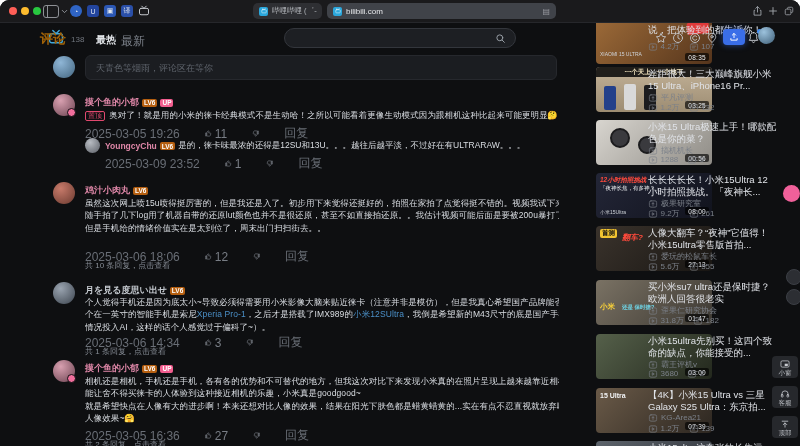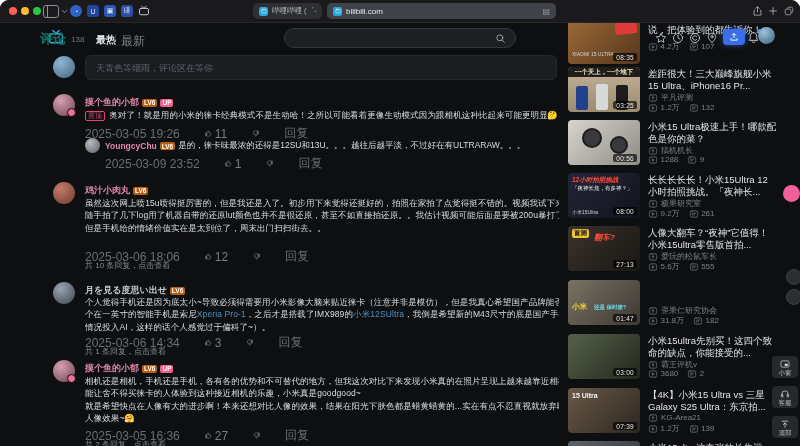--- a/index.html
+++ b/index.html
@@ -20,21 +20,21 @@
   .barbtn{position:absolute;top:5px;color:#a0a4aa;}
   
   .page{position:absolute;top:22px;left:0;width:800px;height:424px;background:#0e0f11;border-top:1px solid #26272b;box-sizing:border-box;overflow:hidden;}
   
   .search{position:absolute;left:284px;top:5px;width:232px;height:20px;background:#1d1f23;border:1px solid #33363c;border-radius:10px;box-sizing:border-box;}
   .hico{position:absolute;color:#c3c7cd;}
   .upload-btn{position:absolute;left:723px;top:6px;width:22px;height:16px;background:#3a6ee8;border-radius:4px;display:flex;align-items:center;justify-content:center;color:#fff;box-shadow:0 0 6px rgba(58,110,232,.6);}
   .hdr-avatar{position:absolute;left:758px;top:4px;width:17px;height:17px;border-radius:50%;background:radial-gradient(circle at 35% 30%,#9cc2dd,#3e5e76);}
   .bell-dot{position:absolute;right:-2px;top:-2px;width:5px;height:5px;border-radius:50%;background:#3f8cf2;}
   
-  .cmt-title{position:absolute;left:40px;top:7px;font-size:13px;font-weight:bold;color:#0f766e;}
+  .cmt-title{position:absolute;left:40px;top:7px;font-size:13px;font-weight:bold;color:#a16207;}
   .cmt-count{position:absolute;left:71px;top:12px;font-size:8px;color:#70757d;}
   .tabhot{position:absolute;left:96px;top:10px;font-size:10px;color:#e2e5e9;font-weight:bold;}
   .tabdiv{position:absolute;left:114px;top:10px;font-size:9px;color:#45494f;}
   .tabnew{position:absolute;left:121px;top:10px;font-size:12px;color:#7c818a;}
   .cav{position:absolute;left:53px;width:22px;height:22px;border-radius:50%;}
   .fan-dot{position:absolute;right:-1px;bottom:-1px;width:7px;height:7px;border-radius:50%;background:#f06e9c;border:1px solid #0e0f11;}
   .cinput{position:absolute;left:85px;top:32px;width:472px;height:25px;background:#1b1d21;border:1px solid #26282d;border-radius:6px;box-sizing:border-box;color:#5f646c;font-size:9px;padding:6px 10px;outline:none;font-family:inherit;}
   .cinput::placeholder{color:#5f646c;}
   .uname{position:absolute;left:85px;font-size:9px;font-weight:bold;color:#df87a8;white-space:nowrap;display:flex;align-items:center;gap:3px;}
   .uname.gray{color:#c6cbd1;}
@@ -42,21 +42,21 @@
   .upbadge{display:inline-block;background:#f25d8e;color:#fff;font-size:6.5px;font-weight:bold;border-radius:2px;padding:0.5px 2px;line-height:7px;}
   .pinbadge{display:inline-block;border:1px solid #e0486e;color:#e0486e;font-size:7px;border-radius:2px;padding:0 2px;margin-right:4px;line-height:8.5px;vertical-align:0.5px;}
   .cline{position:absolute;left:85px;white-space:nowrap;max-width:474px;overflow:hidden;font-size:8.5px;color:#d9dde2;letter-spacing:.1px;}
   .clink{color:#4b90c8;}
   .cmeta{position:absolute;left:85px;display:flex;align-items:center;gap:24px;font-size:12px;color:#696e76;white-space:nowrap;}
   .likeg{display:flex;align-items:center;gap:2px;color:#787d85;}
   .more{position:absolute;left:85px;font-size:8px;color:#878d96;white-space:nowrap;}
   .rline{position:absolute;left:105px;white-space:nowrap;max-width:452px;overflow:hidden;font-size:8.5px;color:#d9dde2;display:flex;align-items:center;gap:3px;}
   .rname{color:#df87a8;font-weight:bold;}
   
-  .thumb{position:absolute;left:568px;width:72px;height:45px;border-radius:4px;overflow:hidden;}
+  .thumb{position:absolute;left:596px;width:72px;height:45px;border-radius:4px;overflow:hidden;padding-left:44px;}
   .dur{position:absolute;right:3px;bottom:3px;background:rgba(0,0,0,.65);color:#eceef1;font-size:6.5px;padding:0.5px 3px;border-radius:2px;letter-spacing:.3px;}
   .vtitle{position:absolute;left:648px;width:129px;font-size:9.5px;line-height:11.5px;color:#e0e3e8;max-height:23px;overflow:hidden;}
   .vup{position:absolute;left:648px;display:flex;align-items:center;gap:3px;font-size:8px;color:#7b8089;white-space:nowrap;}
   .vstats{position:absolute;left:648px;display:flex;align-items:center;gap:9px;font-size:8px;color:#7b8089;white-space:nowrap;}
   .sg{display:flex;align-items:center;gap:2.5px;}
   .capred{position:absolute;left:4px;top:3px;color:#ff4a3c;font-size:6.5px;font-weight:bold;font-style:italic;white-space:nowrap;}
   .capwhite{position:absolute;left:4px;top:12px;color:#f2f3f5;font-size:5.5px;white-space:nowrap;}
   .captiny{position:absolute;left:4px;bottom:3px;color:#cfd3d8;font-size:5px;white-space:nowrap;}
   .capbar{position:absolute;left:0;top:0;width:100%;height:10px;background:rgba(10,10,10,.88);color:#f0e3bd;font-size:6.5px;font-weight:bold;text-align:center;line-height:10px;white-space:nowrap;}
   .sticker{position:absolute;right:3px;top:3px;width:22px;height:12px;background:#e03a3a;border-radius:2px;transform:rotate(-6deg);}
@@ -359,20 +359,21 @@
           </svg>
           <span>555</span>
         </span>
     </div>
 
     <div class="thumb" style="top:257px;background:linear-gradient(135deg,#7a7264,#3c3832)">
       <span class="capred" style="color:#f6cf3a;top:22px;font-size:7.5px;font-style:normal;font-weight:bold">小米</span>
       <span class="capwhite" style="left:26px;top:24px;color:#6fd6e8;font-weight:bold">还是 保时捷?</span>
       <span class="dur">01:47</span>
     </div>
+    <div class="vtitle" style="top:258px">买小米su7 ultra还是保时捷？欧洲人回答很老实</div>
     <div class="vup" style="top:282px">
       <svg class="sym" width="10" height="8" viewBox="0 0 16 14">
           <use href="#s-uptv"></use>
         </svg>
       <span>歪果仁研究协会</span>
     </div>
     <div class="vstats" style="top:292px">
       <span class="sg">
           <svg class="sym" width="10" height="8" viewBox="0 0 16 14">
             <use href="#s-play"></use>

